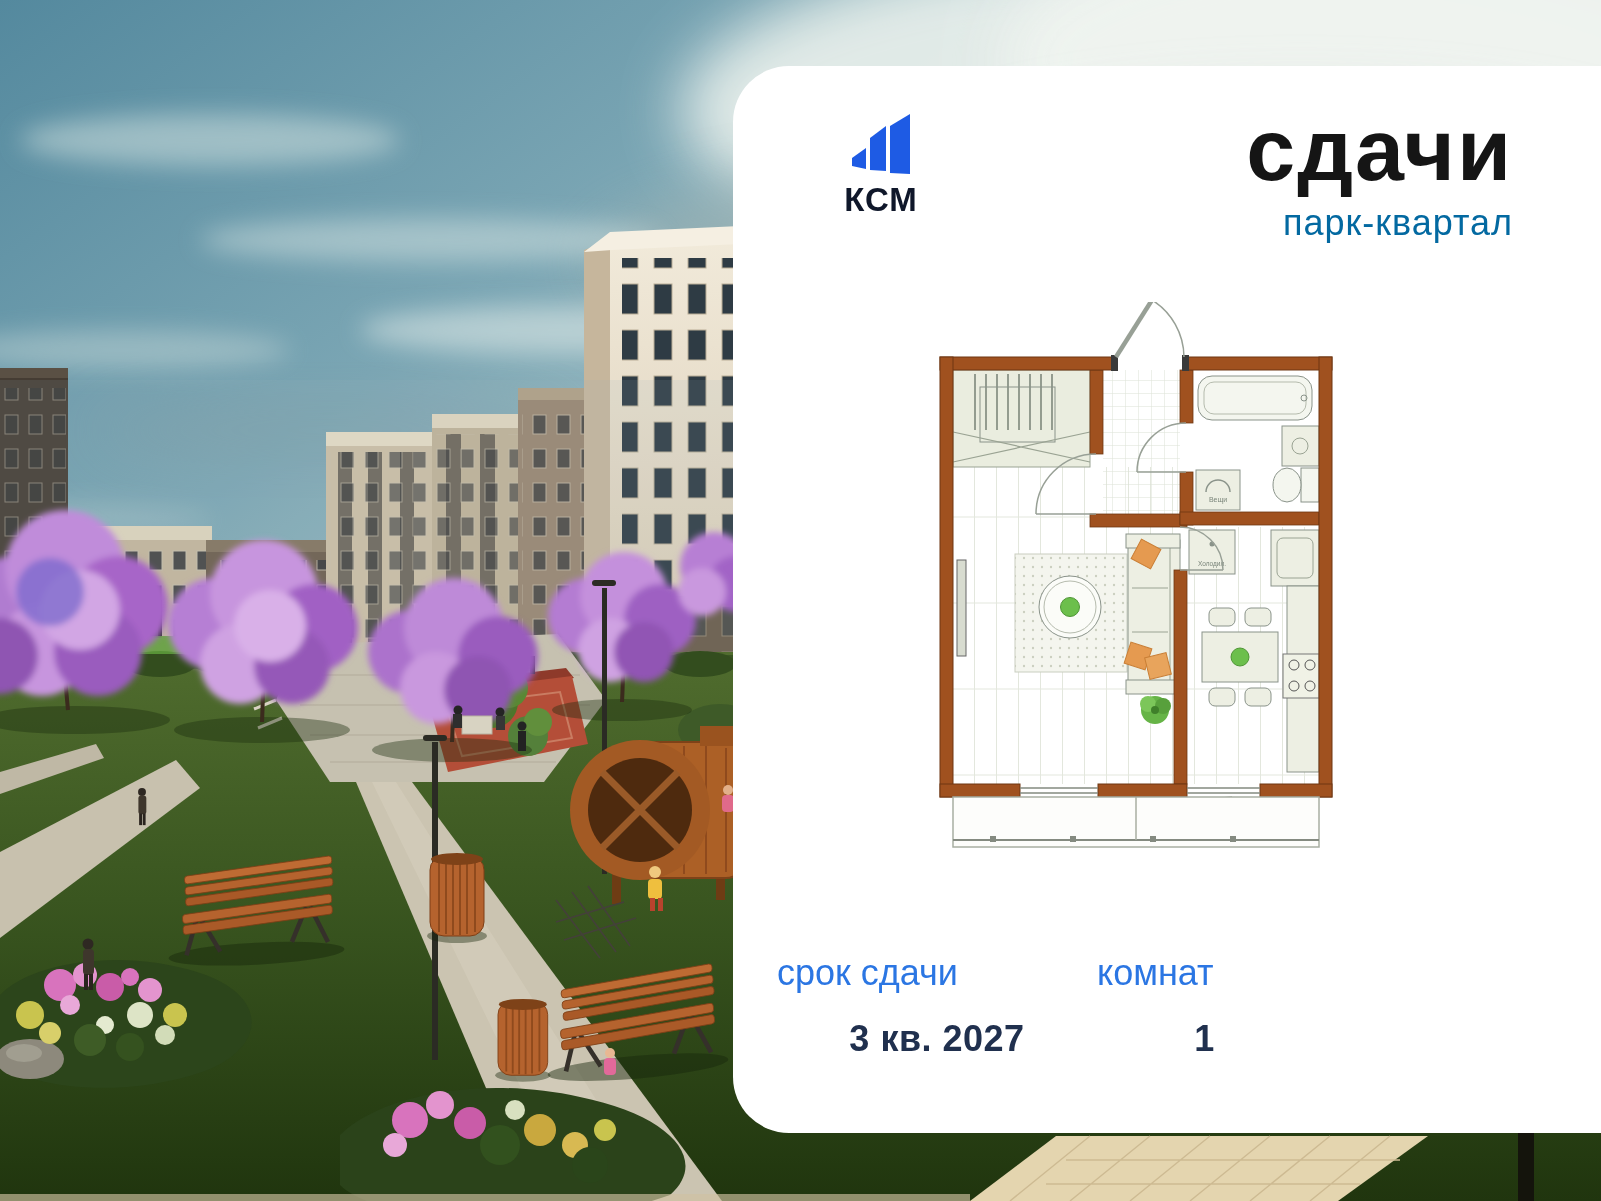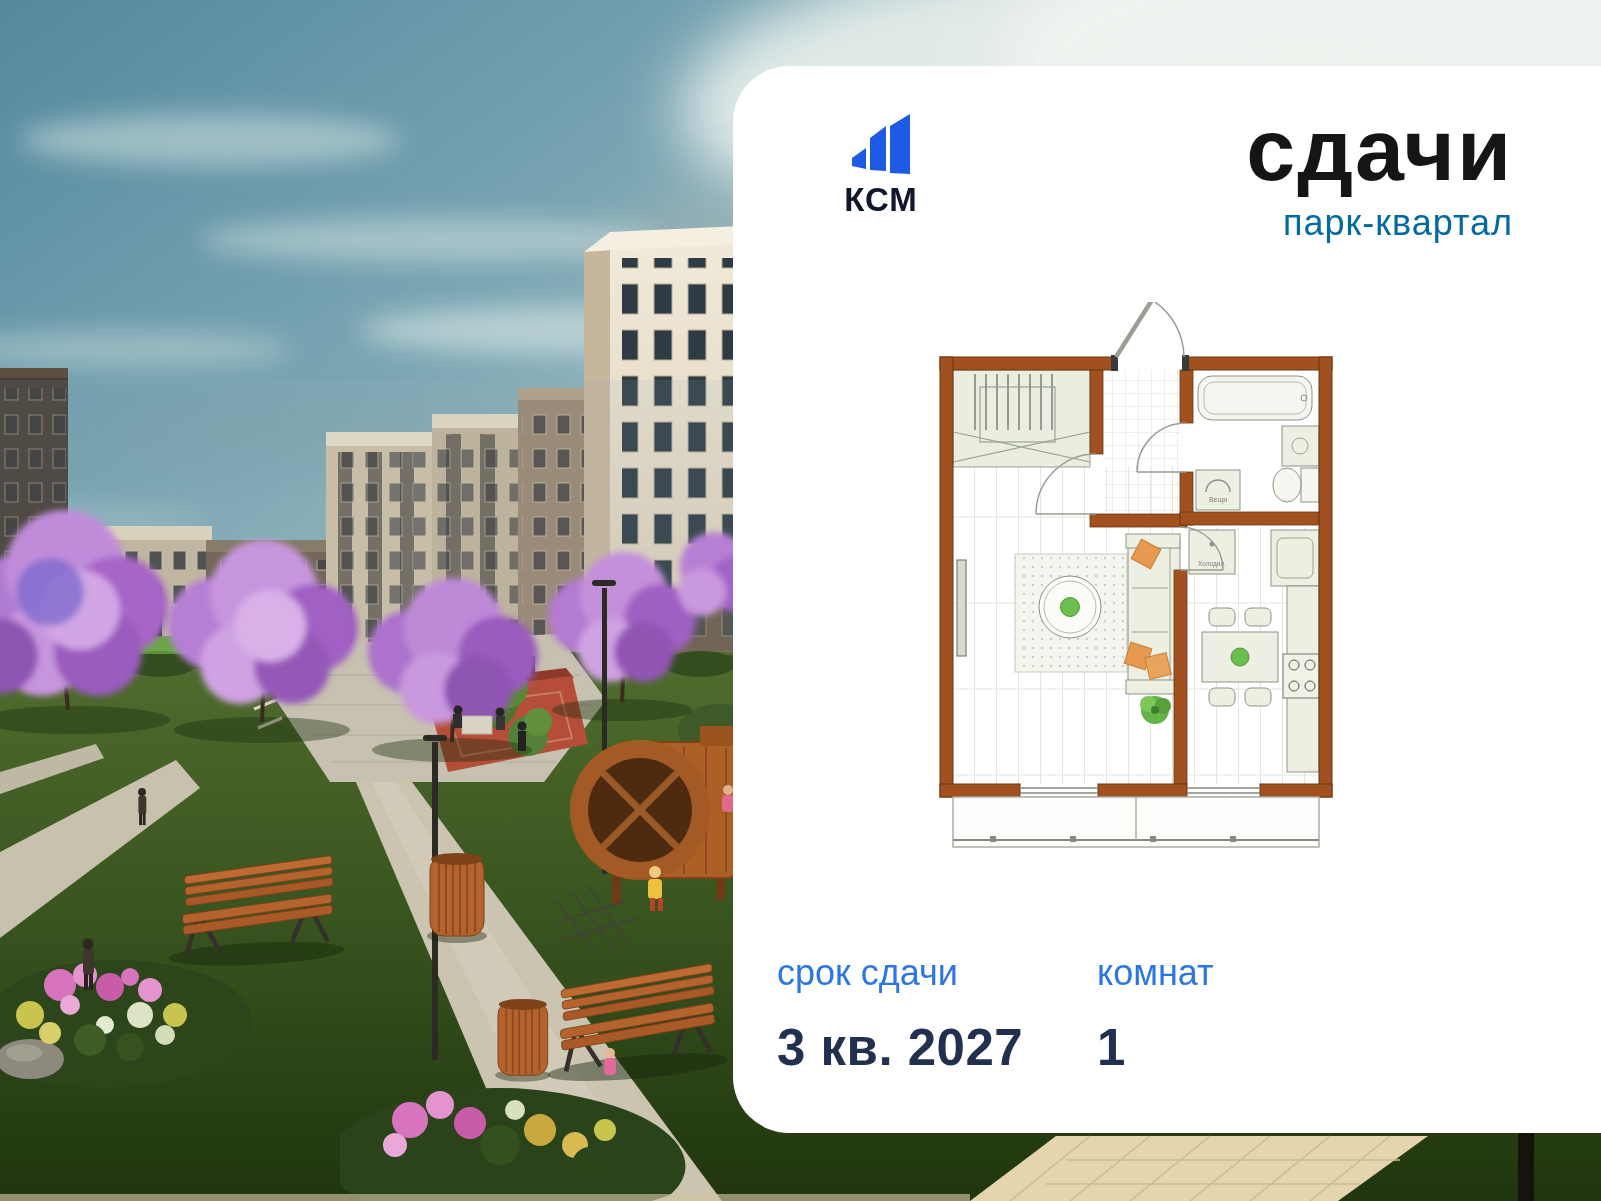--- a/index.html
+++ b/index.html
@@ -14,21 +14,21 @@
   .brand{position:absolute;left:300px;top:40px;width:480px;text-align:right;color:#151515;}
   .brand-title{font-size:88px;font-weight:700;line-height:1;letter-spacing:2px;}
   .brand-sub{margin-top:8px;font-size:36px;font-weight:400;color:#0369a1;letter-spacing:1px;}
   .plan{position:absolute;left:197px;top:236px;width:410px;height:575px;}
   .specs{position:absolute;left:44px;top:862px;display:flex;margin-top:24px;}
   .spec{display:block;}
   .spec.c1{width:320px;}
   .spec.c2{width:215px;}
   .spec-label{font-size:36px;color:#2B76E3;font-weight:500;}
   .spec-label sup{font-size:24px;}
-  .spec-value{margin-top:24px;font-size:51px;font-weight:700;color:#20304E;letter-spacing:.5px;}
+  .spec-value{margin-top:24px;font-size:36px;font-weight:700;color:#20304E;letter-spacing:.5px;text-align:center;}
 </style>
 </head>
 <body>
 
 <div class="stage">
 
   <svg class="photo" viewBox="0 0 1601 1201" width="1601" height="1201">
     <defs>
       <linearGradient id="skyG" x1="0" y1="0" x2="0.9" y2="0.55">
         <stop offset="0" stop-color="#54899E"></stop>

